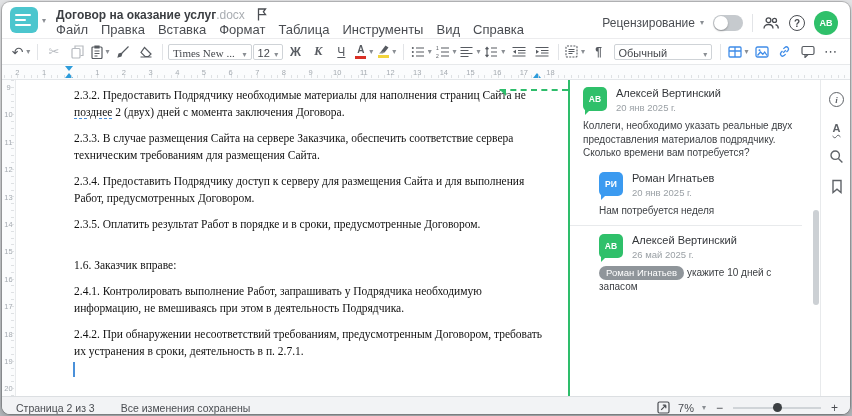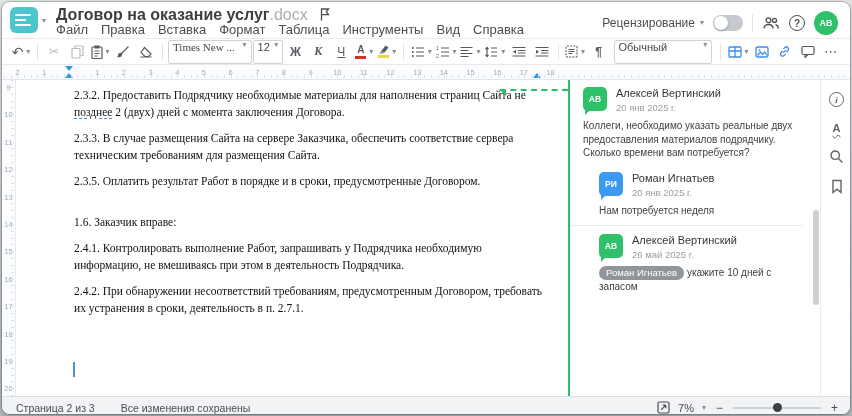--- a/index.html
+++ b/index.html
@@ -14,41 +14,41 @@
     box-shadow:0 0 0 1px rgba(0,0,0,.18), 0 2px 6px rgba(0,0,0,.25);
   }
   
   .header { height:37px; border-bottom:1px solid #ececee; display:flex; align-items:flex-start; padding:5px 8px 0 8px; position:relative; }
   .logo { width:28px; height:26px; border-radius:6px; background:#4cc6ce; display:flex; flex-direction:column; justify-content:center; gap:3px; padding:0 5px; cursor:pointer; }
   .logo i { display:block; height:2px; background:#fff; border-radius:2px; }
   .logo i:nth-child(1){width:16px}.logo i:nth-child(2){width:11px}.logo i:nth-child(3){width:16px}
   .caret { font-size:8px; color:#8a8e93; line-height:1; }
   .logo-caret { margin:10px 2px 0 4px; }
   .title-block { margin-left:8px; }
-  .title-row { display:flex; align-items:center; height:15px; font-size:16px; font-weight:700; color:#3b3e42;text-align:right; }
+  .title-row { display:flex; align-items:center; height:15px; font-size:12px; font-weight:700; color:#3b3e42;text-align:right; }
   .title-ext { font-weight:400; color:#a9adb2; }
   .flag-icon { margin-left:12px; }
   .menu { margin-top:0; font-size:13px; color:#4a4d52; }
   .menu span { margin-right:13px; cursor:pointer; }
   .header-right { position:absolute; right:12px; top:9px; display:flex; align-items:center; gap:9px; }
   .review-label { font-size:12px; color:#4a4d52; cursor:pointer; }
   .review-caret { margin-left:-4px; }
   .toggle { width:30px; height:16px; border-radius:9px; background:#c6cace; position:relative; cursor:pointer; }
   .toggle .knob { position:absolute; left:1px; top:1px; width:14px; height:14px; border-radius:50%; background:#fff; box-shadow:0 1px 2px rgba(0,0,0,.3); }
   .vdiv { width:1px; height:18px; background:#e2e4e7; }
   .icon-btn { display:flex; align-items:center; justify-content:center; cursor:pointer; }
   .help-circle { width:16px; height:16px; border:1.4px solid #4a4d52; border-radius:50%; font-size:10px; font-weight:700; color:#4a4d52; display:flex; align-items:center; justify-content:center; }
   .avatar { width:24px; height:24px; border-radius:50%; background:#2fc06a; color:#fff; font-size:9px; font-weight:700; display:flex; align-items:center; justify-content:center; }
   
   .toolbar { height:26px; border-bottom:1px solid #e7e9eb; display:flex; align-items:center; padding:0 8px; gap:1px; }
   .btn { min-width:22px; height:20px; border-radius:2px; display:flex; align-items:center; justify-content:center; color:#575b61; font-size:12px; cursor:pointer; gap:2px; padding:0 2px; }
   .btn.disabled { color:#b7bbc0; cursor:default; }
   .btn .caret { margin-left:1px; }
   .sep { width:1px; height:16px; background:#e2e4e7; margin:0 4px; flex:none; }
-  .combo { height:24px; border:1px solid #cfd3d7; border-radius:2px; display:flex; align-items:flex-start; justify-content:space-between; padding:0 4px; font-size:11px; color:#44474c; cursor:pointer; background:#fff; }
+  .combo { height:16px; border:1px solid #cfd3d7; border-radius:2px; display:flex; align-items:flex-end; justify-content:space-between; padding:0 4px; font-size:11px; color:#44474c; cursor:pointer; background:#fff; }
   .combo.font { width:88px; font-family:"Liberation Serif","DejaVu Serif",serif; }
   .combo.size { width:32px; }
   .combo.style { width:104px; margin:0 3px; }
   .b-bold { font-weight:700; }
   .b-italic { font-style:italic; font-family:"Liberation Serif","DejaVu Serif",serif; font-weight:600; }
   .b-under { text-decoration:underline; }
   .stack { display:flex; flex-direction:column; align-items:center; justify-content:center; line-height:1; }
   .stack .bar { width:11px; height:3px; margin-top:1px; }
   .bar.red { background:#d93025; }
   .bar.yellow { background:#f2d43c; }
@@ -388,20 +388,24 @@
     <div class="doc">
       <div class="anchor-line"></div>
       <p>
         <span class="line"><span>2.3.2. Предоставить Подрядчику необходимые материалы для наполнения страниц Сайта не</span></span>
         <span class="line"><span class="anchor-word">позднее</span><span> 2 (двух) дней с момента заключения Договора.</span></span>
       </p>
       <p>
         <span class="line">2.3.3. В случае размещения Сайта на сервере Заказчика, обеспечить соответствие сервера</span>
         <span class="line">техническим требованиям для размещения Сайта.</span>
       </p>
+      <p>
+        <span class="line">2.3.4. Предоставить Подрядчику доступ к серверу для размещения Сайта и для выполнения</span>
+        <span class="line">Работ, предусмотренных Договором.</span>
+      </p>
       <p class="after-gap">
         <span class="line">2.3.5. Оплатить результат Работ в порядке и в сроки, предусмотренные Договором.</span>
       </p>
       <p>
         <span class="line">1.6. Заказчик вправе:</span>
       </p>
       <p>
         <span class="line">2.4.1. Контролировать выполнение Работ, запрашивать у Подрядчика необходимую</span>
         <span class="line">информацию, не вмешиваясь при этом в деятельность Подрядчика.</span>
       </p>

